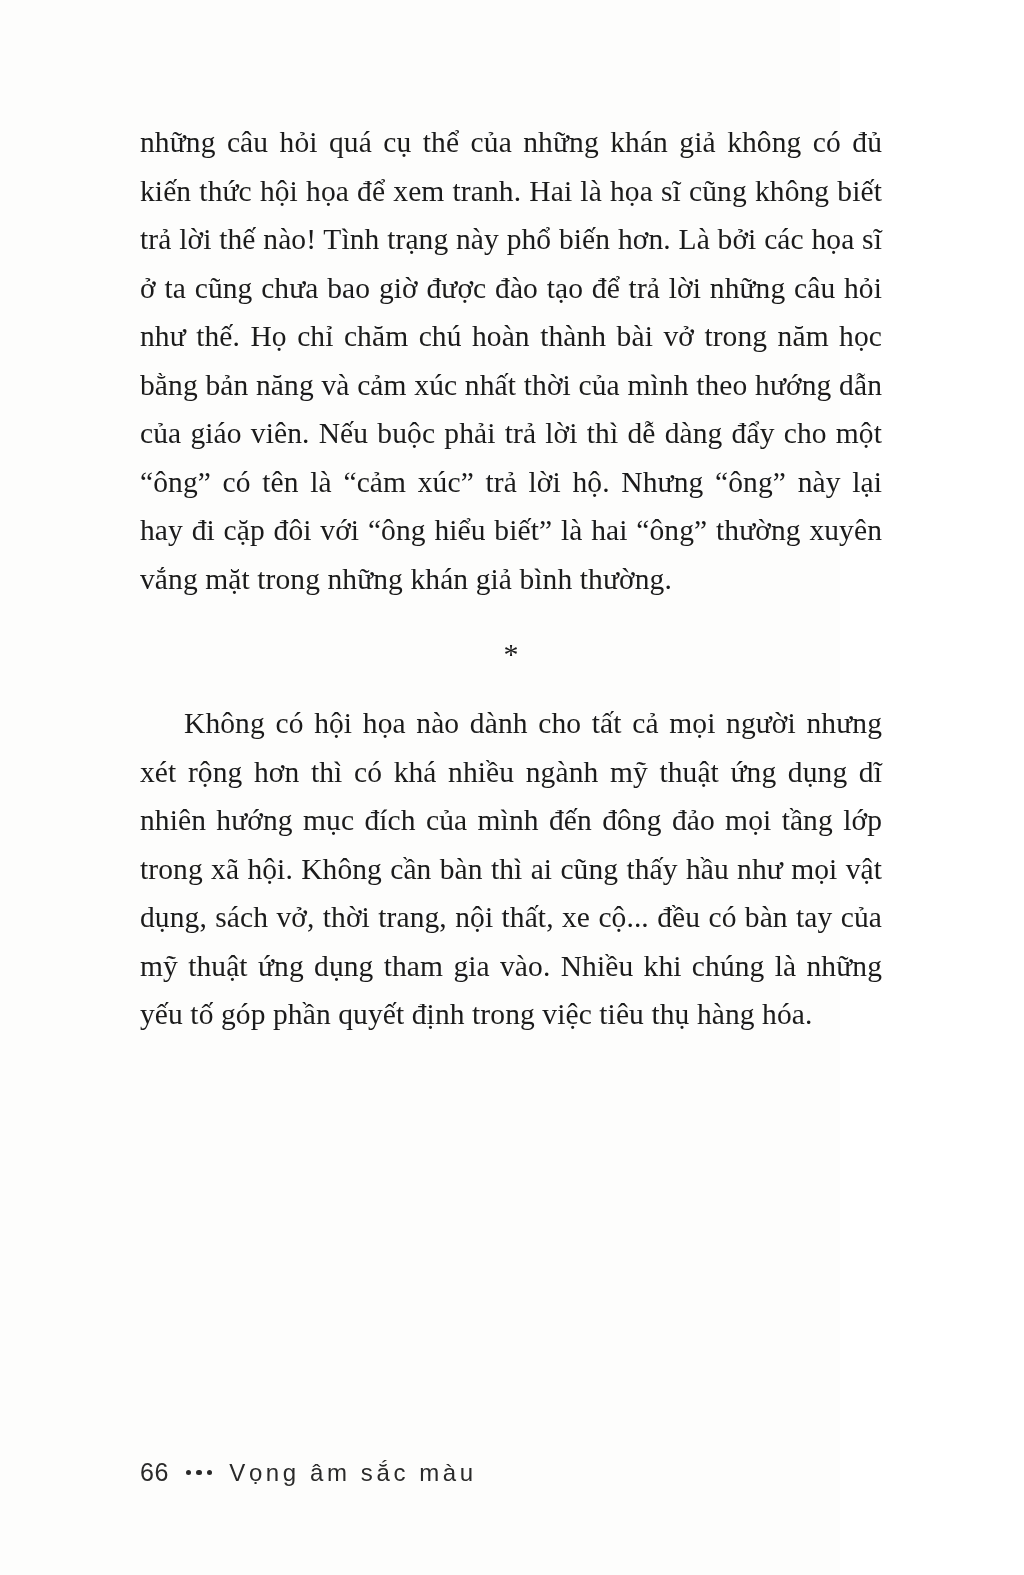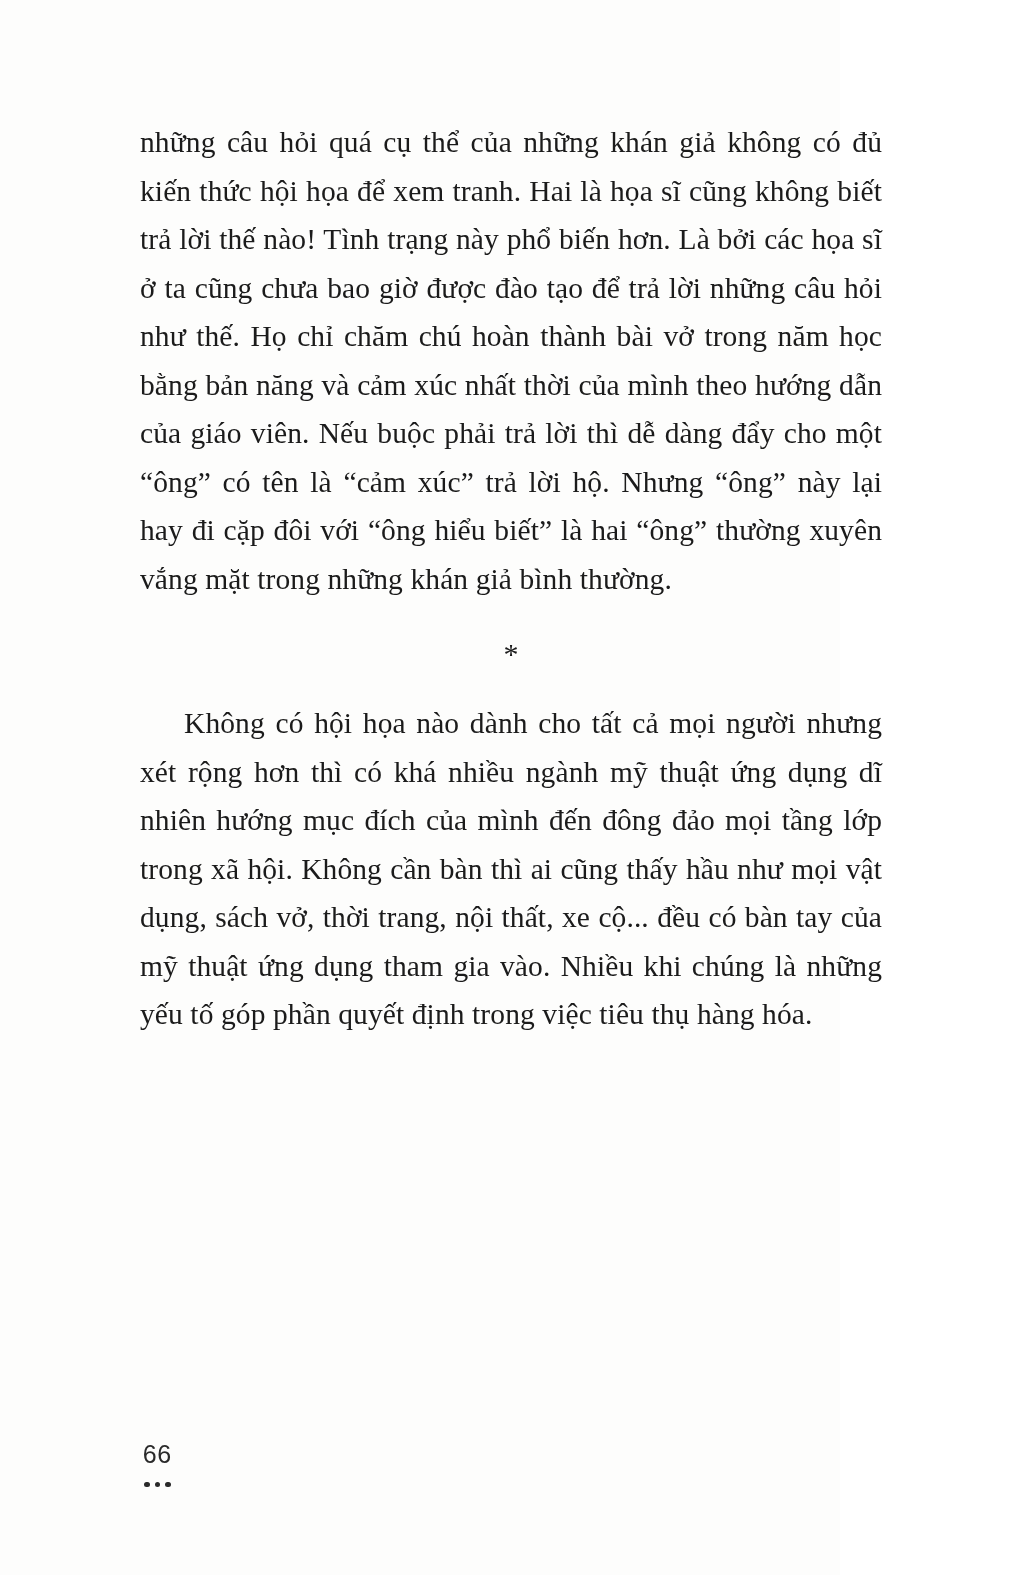--- a/index.html
+++ b/index.html
@@ -53,21 +53,20 @@
   .gap-sm {
     height: 2px;
   }
   .footer {
     position: absolute;
     left: 140px;
     bottom: 88px;
     display: flex;
     align-items: center;
     gap: 13px;
-    flex-direction: column;
   }
   .folio {
     font-family: "Liberation Sans", sans-serif;
     font-size: 25px;
     color: #2a2a2a;
     letter-spacing: 0.5px;
   }
   .dots {
     display: inline-flex;
     align-items: center;
@@ -107,15 +106,16 @@
 
   </div>
 
   <div class="footer">
     <span class="folio">66</span>
     <span class="dots">
         <i></i>
         <i></i>
         <i></i>
       </span>
+    <span class="booktitle">Vọng âm sắc màu</span>
   </div>
 
 </div>
 
 </body></html>

